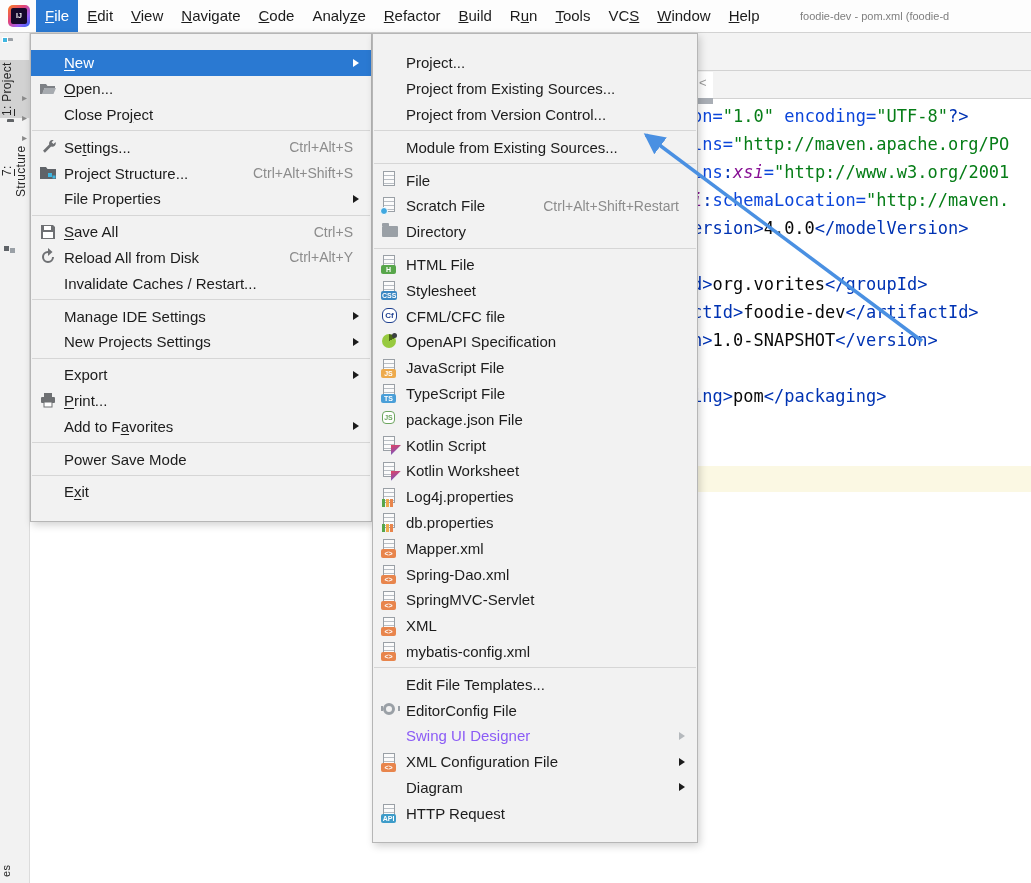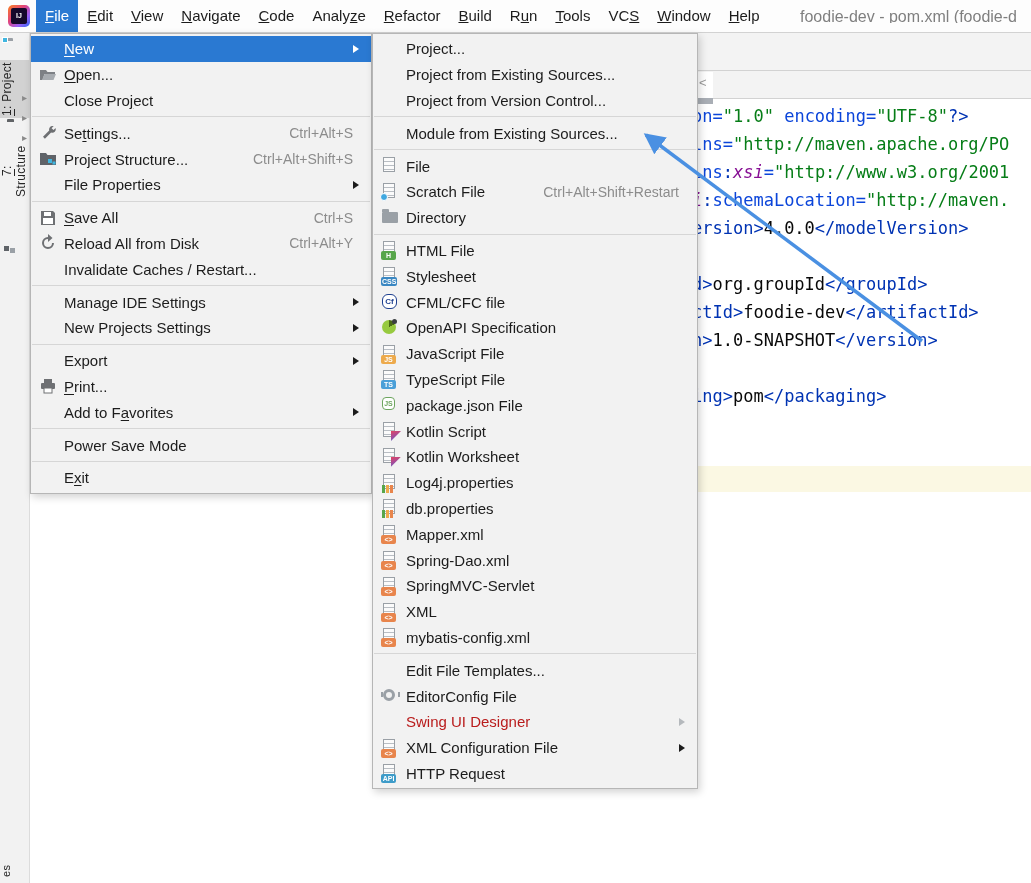--- a/index.html
+++ b/index.html
@@ -13,21 +13,21 @@
              display:flex; align-items:stretch; z-index:5; }
   .logo { width:22px; height:22px; margin:5px 6px 0 8px; border-radius:5px;
           background:linear-gradient(135deg,#fc801d 0%,#e1447d 40%,#9a5ff5 70%,#2b67f6 100%);
           position:relative; }
   .logo i { position:absolute; left:3px; top:3px; right:3px; bottom:3px;
             background:#15082b; border-radius:2px; color:#fff; font-style:normal;
             font-weight:bold; font-size:7px; line-height:16px; text-align:center; }
   .mb-item { padding:0 9px; line-height:32px; font-size:15px; color:#1c1c1c; cursor:default; }
   .mb-item.selected { background:var(--selection); color:#fff; }
   .mb-title { position:absolute; left:800px; top:0; width:231px; height:23px;
-              line-height:33px; font-size:16px; color:var(--title-gray);
+              line-height:33px; font-size:11px; color:var(--title-gray);
               white-space:nowrap; overflow:hidden; }
 
   
   .stripe { position:absolute; left:0; top:33px; width:30px; height:850px;
             background:var(--stripe-bg); border-right:1px solid #dcdcdc; z-index:1; }
   .stripe-label { position:absolute; left:0; width:30px; writing-mode:vertical-rl;
                   transform:rotate(180deg); font-size:12px; color:#262626;
                   text-align:center; letter-spacing:.3px; }
   .stripe-label.selected { background:var(--stripe-sel); }
   .tw-icon { position:absolute; }
@@ -38,27 +38,27 @@
   .fold .bluesq { position:absolute; right:-2px; bottom:-2px; width:6px; height:6px;
                   background:#40b6e0; border:1px solid #fff; }
   .tree-arrows { position:absolute; left:22px; top:88px; z-index:2; color:#8a8a8a;
                  font-size:10px; line-height:20px; }
   .dots-icon { position:absolute; left:4px; width:5px; height:5px; background:#5f6368;
                box-shadow:6px 2px 0 #9aa0a6, 0 0 0 #5f6368; }
 
   
   .popup { position:absolute; background:var(--menu-bg); border:1px solid var(--menu-border);
            box-shadow:2px 3px 8px rgba(0,0,0,.18); z-index:10;
-           display:flex; flex-direction:column; padding:2px 0; }
+           display:flex; flex-direction:column; padding:16px 0; }
   #file-menu   { left:30px;  top:33px; width:342px; }
   #new-submenu { left:372px; top:33px; width:326px; }
   .mi { height:25.8px; display:flex; align-items:center; padding:0 8px 0 8px;
         font-size:15px; color:#1c1c1c; flex:none; cursor:default; }
   .mi.selected { background:var(--selection); color:#fff; }
-  .mi.disabled { color:#b91c1c; }
+  .mi.disabled { color:#8b5cf6; }
   .mi-icon { width:20px; height:18px; margin-right:5px; flex:none; position:relative; }
   .mi-label { white-space:nowrap; }
   .mi-label u { text-decoration:underline; text-underline-offset:2px; }
   .mi-shortcut { margin-left:auto; color:var(--shortcut-gray); font-size:14px; padding-left:18px; }
   .mi-arrow { margin-left:auto; width:10px; flex:none; }
   .mi-shortcut + .mi-arrow { margin-left:0; }
   .mi-arrow.on::before { content:""; display:block; width:0; height:0;
         border-left:6px solid currentColor; border-top:4.5px solid transparent;
         border-bottom:4.5px solid transparent; }
   .mi.disabled .mi-arrow { color:#b5b9bd; }
@@ -177,21 +177,21 @@
     <div class="tab-chevron">&lt;</div>
     <div class="tab-underline"></div>
     <div class="line-highlight"></div>
     <div class="code" id="code-lines">
         <div class="code-line"><span class="tk-attr">on=</span><span class="tk-str">"1.0"</span><span class="tk-text"> </span><span class="tk-attr">encoding=</span><span class="tk-str">"UTF-8"</span><span class="tk-tag">?&gt;</span></div>
         <div class="code-line"><span class="tk-attr">lns=</span><span class="tk-str">"http://maven.apache.org/PO</span></div>
         <div class="code-line"><span class="tk-attr">lns</span><span class="tk-tag">:</span><span class="tk-ns">xsi</span><span class="tk-attr">=</span><span class="tk-str">"http://www.w3.org/2001</span></div>
         <div class="code-line"><span class="tk-ns">i</span><span class="tk-tag">:</span><span class="tk-attr">schemaLocation=</span><span class="tk-str">"http://maven.</span></div>
         <div class="code-line"><span class="tk-tag">ersion&gt;</span><span class="tk-text">4.0.0</span><span class="tk-tag">&lt;/modelVersion&gt;</span></div>
         <div class="code-line"></div>
-        <div class="code-line"><span class="tk-tag">d&gt;</span><span class="tk-text">org.groupId</span><span class="tk-tag">&lt;/groupId&gt;</span></div>
+        <div class="code-line"><span class="tk-tag">d&gt;</span><span class="tk-text">org.vorites</span><span class="tk-tag">&lt;/groupId&gt;</span></div>
         <div class="code-line"><span class="tk-tag">ctId&gt;</span><span class="tk-text">foodie-dev</span><span class="tk-tag">&lt;/artifactId&gt;</span></div>
         <div class="code-line"><span class="tk-tag">n&gt;</span><span class="tk-text">1.0-SNAPSHOT</span><span class="tk-tag">&lt;/version&gt;</span></div>
         <div class="code-line"></div>
         <div class="code-line"><span class="tk-tag">ing&gt;</span><span class="tk-text">pom</span><span class="tk-tag">&lt;/packaging&gt;</span></div>
       </div>
   </div>
 
   <div class="popup" id="file-menu">
       <div class="mi selected">
         <span class="mi-icon"></span>
@@ -505,20 +505,25 @@
         <span class="mi-icon"></span>
         <span class="mi-label">Swing UI Designer</span>
         <span class="mi-arrow on"></span>
       </div>
       <div class="mi">
         <span class="mi-icon ic-xml">
           <i class="pg"></i>
           <i class="badge">&lt;&gt;</i>
         </span>
         <span class="mi-label">XML Configuration File</span>
+        <span class="mi-arrow on"></span>
+      </div>
+      <div class="mi">
+        <span class="mi-icon"></span>
+        <span class="mi-label">Diagram</span>
         <span class="mi-arrow on"></span>
       </div>
       <div class="mi">
         <span class="mi-icon ic-api">
           <i class="pg"></i>
           <i class="badge">API</i>
         </span>
         <span class="mi-label">HTTP Request</span>
         <span class="mi-arrow"></span>
       </div>

